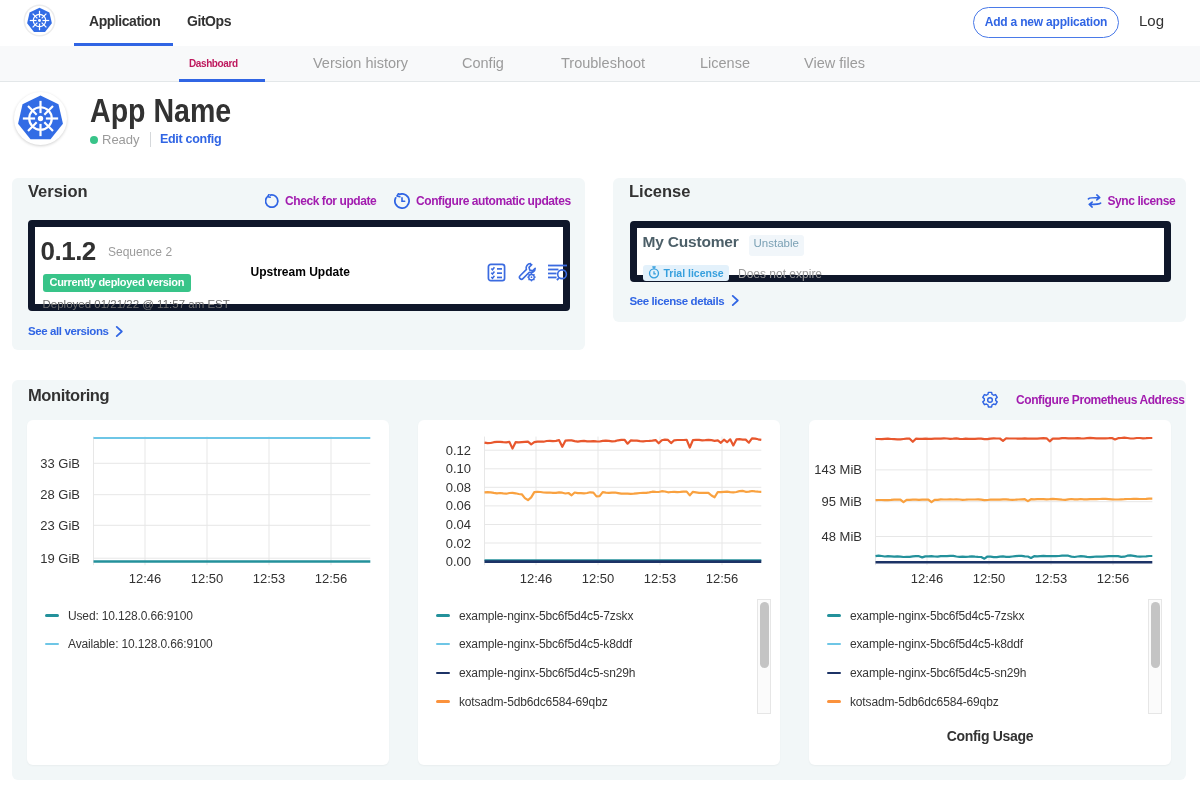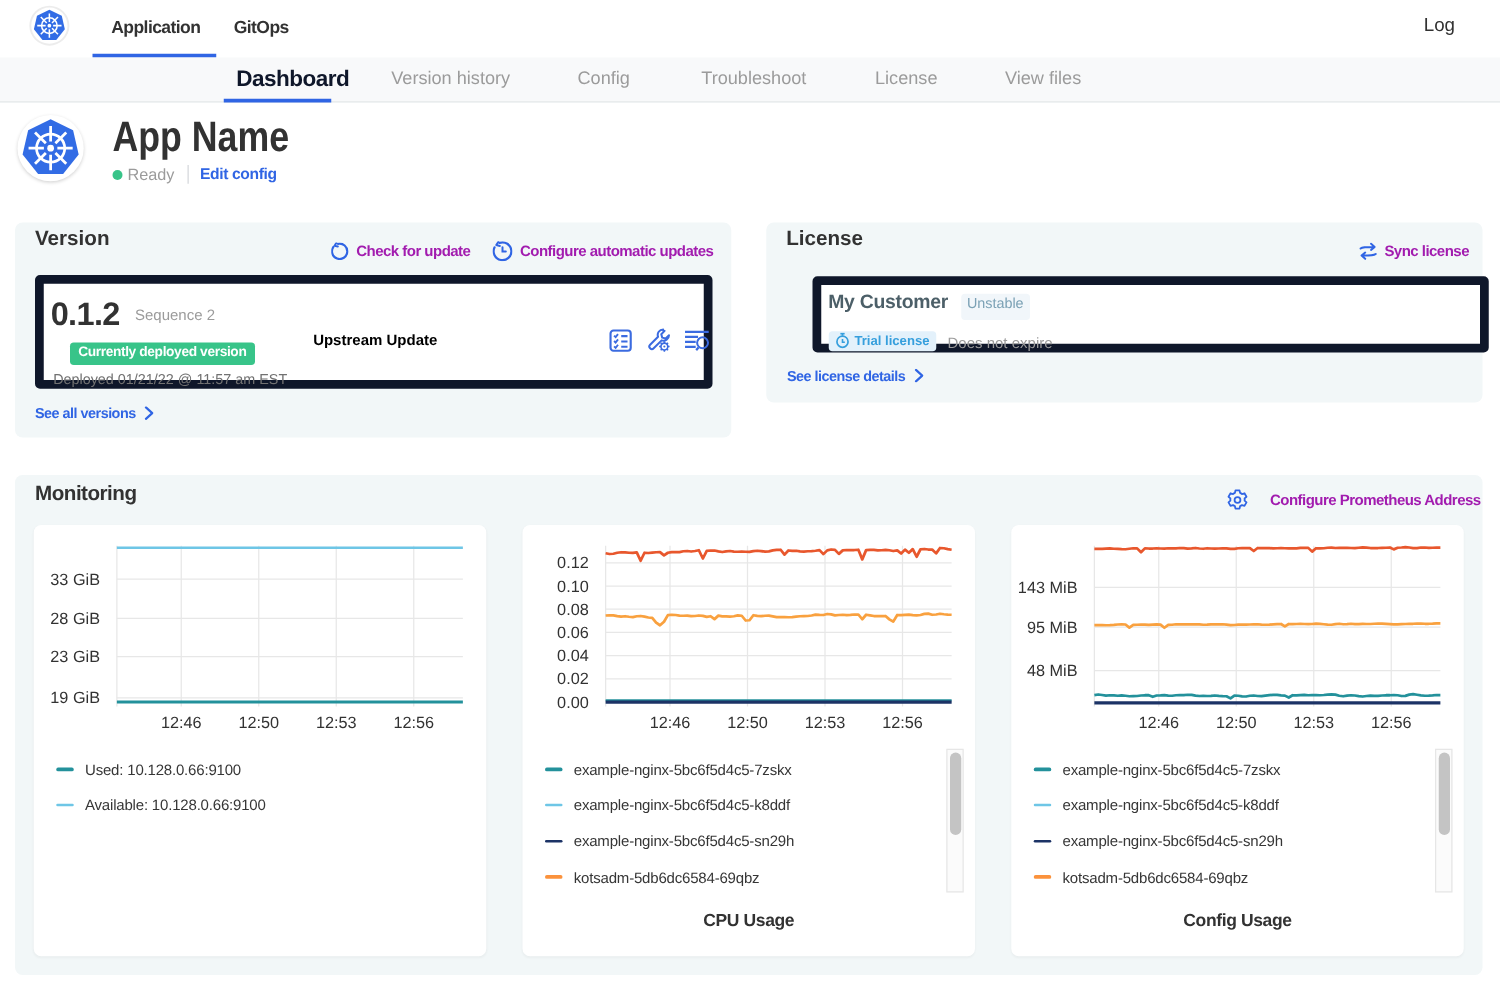--- a/index.html
+++ b/index.html
@@ -17,21 +17,21 @@
   border:1px solid #4a7ae8; border-radius:16px; color:#3065e4; font-size:12px;
   font-weight:700; text-align:center; line-height:29px; background:#fff; letter-spacing:-0.2px;
   white-space:nowrap; }
 #logout { position:absolute; left:1139px; top:0; height:46px; line-height:42px;
   font-size:15px; color:#323232; }
 
 #subnav { position:absolute; top:46px; left:0; width:1200px; height:36px;
   background:#f8f9fa; border-bottom:1px solid #e3e7e9; }
 .subtab { position:absolute; top:0; height:36px; line-height:35px; font-size:14.5px;
   color:#9b9b9b; white-space:nowrap; }
-.subtab.active { color:#0f172a; font-weight:700; font-size:18px; letter-spacing:-0.4px; }
+.subtab.active { color:#be185d; font-weight:700; font-size:10px; letter-spacing:-0.4px; }
 #sub-underline { position:absolute; left:179px; top:33px; width:86px; height:3px;
   background:#3065e4; }
 
 #applogo { position:absolute; left:14px; top:92px; width:53px; height:53px;
   border-radius:50%; background:#fff; box-shadow:0 1px 3px rgba(0,0,0,.18); }
 #apptitle { position:absolute; left:90px; top:91px; font-size:34px; font-weight:700;
   color:#323232; transform:scaleX(0.84); transform-origin:left top; white-space:nowrap; }
 #statusrow { position:absolute; left:86px; top:131px; height:17px; width:300px; }
 #readydot { position:absolute; left:4px; top:5px; width:8px; height:8px;
   border-radius:50%; background:#38c489; }
@@ -41,30 +41,30 @@
 #editcfg { position:absolute; left:74px; top:1px; font-size:12.5px; font-weight:700;
   letter-spacing:-0.3px; color:#3065e4; }
 
 .gcard { position:absolute; background:#f2f7f8; border-radius:6px; }
 #vercard { left:12px; top:178px; width:573px; height:172px; }
 #liccard { left:613px; top:178px; width:573px; height:144px; }
 .cardtitle { position:absolute; left:16px; top:4px; font-size:16.5px; font-weight:700;
   color:#323232; }
 .wcard { position:absolute; background:#fff; border:7px solid #0f172a; border-radius:4px; }
 #verwhite { left:15.5px; top:41.5px; width:542px; height:91px; }
-#licwhite { left:16.5px; top:42.5px; width:541px; height:61px;margin-left:20px; }
+#licwhite { left:16.5px; top:42.5px; width:541px; height:61px; }
 .iconlink { position:absolute; display:flex; align-items:center; white-space:nowrap;
   font-size:12px; letter-spacing:-0.42px; }
 .iconlink svg { margin-right:6px; flex:none; }
 #vernum { position:absolute; left:6px; top:9px; font-size:26px; font-weight:700;
   letter-spacing:-0.5px; color:#323232; }
 #seq { position:absolute; left:73.5px; top:18.5px; font-size:12px; color:#9b9b9b; }
 #greenbadge { position:absolute; left:8px; top:47.5px; height:17.5px; background:#38c489;
   color:#fff; font-size:11px; font-weight:700; letter-spacing:-0.3px; line-height:17.5px;
-  padding:0 7px; border-radius:3px; white-space:nowrap;margin-left:13px; }
+  padding:0 7px; border-radius:3px; white-space:nowrap; }
 #deployed { position:absolute; left:8px; top:71px; font-size:11.5px; color:#717171;
   white-space:nowrap; }
 #upstream { position:absolute; left:216px; top:38.5px; font-size:12px; font-weight:700;
   color:#000000; white-space:nowrap; }
 #vericons { position:absolute; left:452.5px; top:35px; width:85px; height:21px; }
 .seelink { position:absolute; font-size:11.5px; letter-spacing:-0.4px; font-weight:700; color:#3065e4;
   white-space:nowrap; }
 #mycust { position:absolute; left:6px; top:5.5px; font-size:15.5px; font-weight:700;
   letter-spacing:-0.2px; color:#4c5f68; }
 #unstable { position:absolute; left:112px; top:7.5px; height:21px; background:#f1f6fa;
@@ -106,20 +106,21 @@
         <line x1="50.0" y1="61.0" x2="50.0" y2="86.0" stroke="#fff" stroke-width="4.5"></line>
         <line x1="42.2" y1="57.8" x2="24.5" y2="75.5" stroke="#fff" stroke-width="4.5"></line>
         <line x1="39.0" y1="50.0" x2="14.0" y2="50.0" stroke="#fff" stroke-width="4.5"></line>
         <line x1="42.2" y1="42.2" x2="24.5" y2="24.5" stroke="#fff" stroke-width="4.5"></line>
         <circle cx="50" cy="50" r="5.5" fill="#fff"></circle>
       </svg>
     </div>
   <div class="toptab" style="left:89px">Application</div>
   <div class="toptab" style="left:187px">GitOps</div>
   <div id="tab-underline"></div>
+  <div id="addbtn">Add a new application</div>
   <div id="logout">Log out</div>
 </div>
 <div id="subnav">
   <div class="subtab active" style="left:189px">Dashboard</div>
   <div class="subtab" style="left:313px">Version history</div>
   <div class="subtab" style="left:462px">Config</div>
   <div class="subtab" style="left:561px">Troubleshoot</div>
   <div class="subtab" style="left:700px">License</div>
   <div class="subtab" style="left:804px">View files</div>
   <div id="sub-underline"></div>
@@ -317,21 +318,20 @@
         <span class="dash" style="background:#1c3366"></span>
         <span class="ltxt">example-nginx-5bc6f5d4c5-sn29h</span>
       </div>
       <div class="lrow" style="top:274.6px">
         <span class="dash" style="background:#fb923c"></span>
         <span class="ltxt">kotsadm-5db6dc6584-69qbz</span>
       </div>
     <div class="sbtrack">
         <div class="sbthumb"></div>
       </div>
-    <div class="charttitle">CPU Usage</div>
   </div>
   <div class="chartcard" style="left:797px;">
     <svg class="chart" width="362" height="172" viewBox="0 0 362 172">
         <line x1="66.5" y1="16.6" x2="66.5" y2="145.2" stroke="#e7e7e7" stroke-width="1"></line>
         <line x1="118" y1="16.6" x2="118" y2="145.2" stroke="#e7e7e7" stroke-width="1"></line>
         <line x1="180" y1="16.6" x2="180" y2="145.2" stroke="#e7e7e7" stroke-width="1"></line>
         <line x1="242" y1="16.6" x2="242" y2="145.2" stroke="#e7e7e7" stroke-width="1"></line>
         <line x1="304" y1="16.6" x2="304" y2="145.2" stroke="#e7e7e7" stroke-width="1"></line>
         <line x1="66.5" y1="49.9" x2="343.3" y2="49.9" stroke="#e7e7e7" stroke-width="1"></line>
         <line x1="66.5" y1="81.7" x2="343.3" y2="81.7" stroke="#e7e7e7" stroke-width="1"></line>

